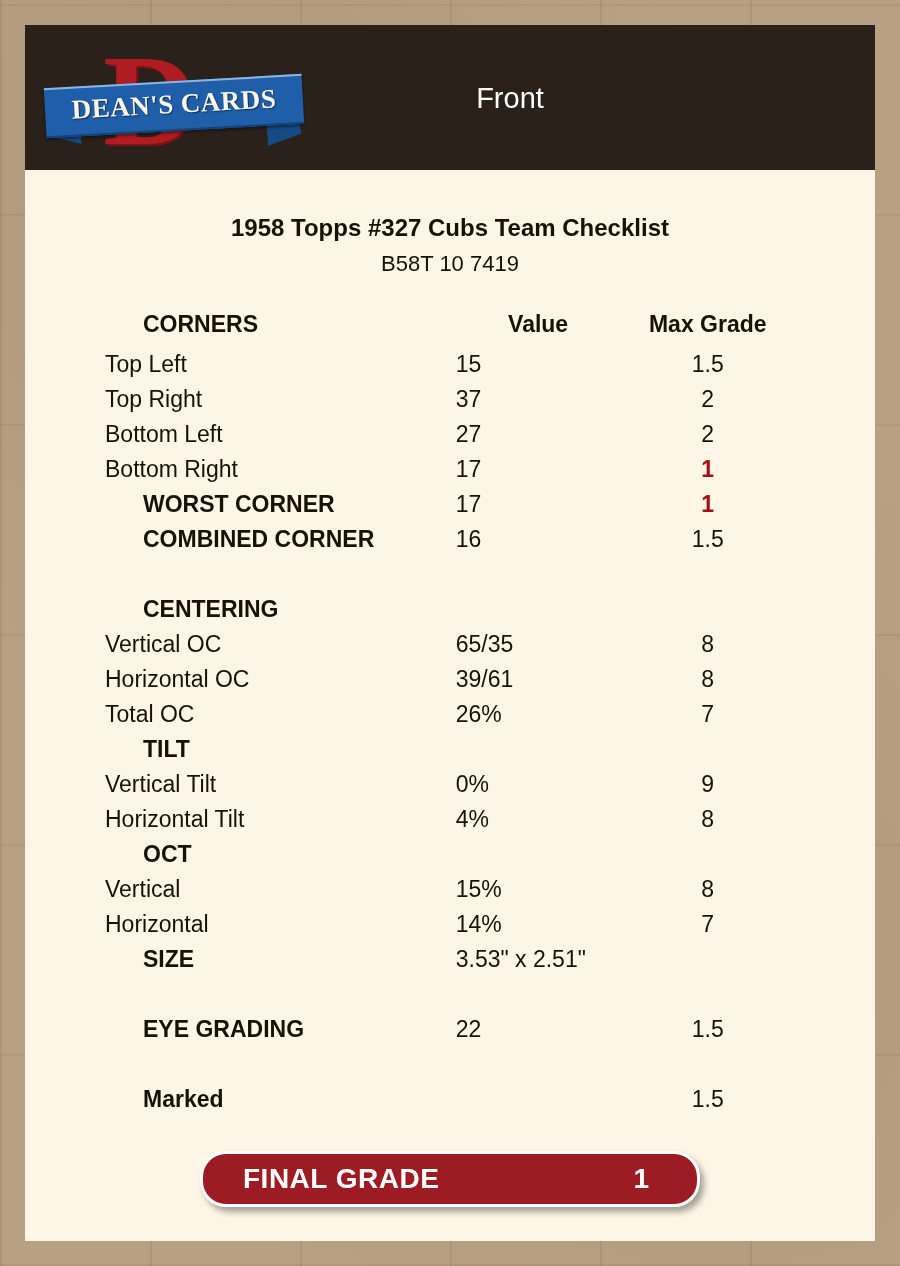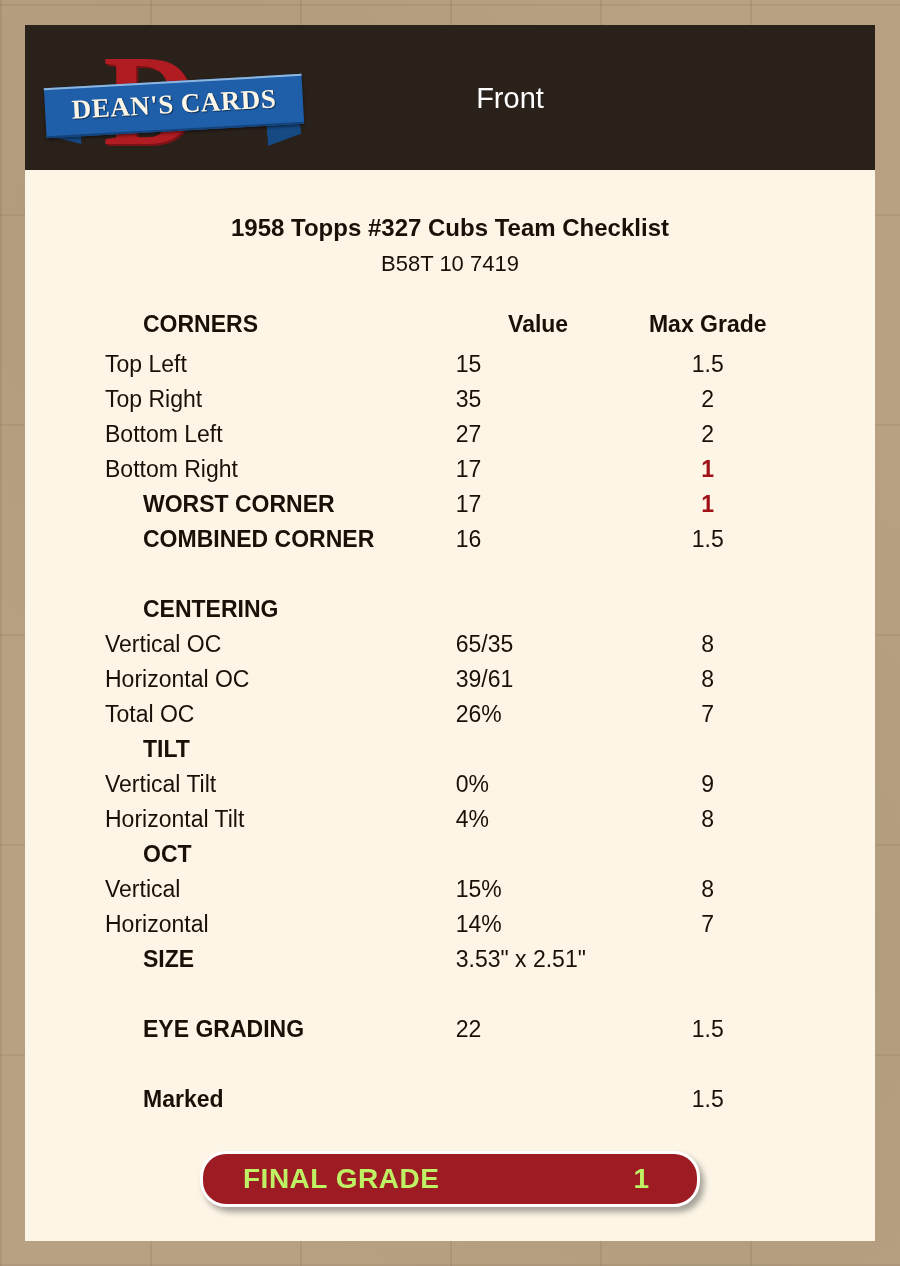--- a/index.html
+++ b/index.html
@@ -172,21 +172,21 @@
   .final-bar {
     background: #9d1b22;
     border: 3px solid #ffffff;
     border-radius: 26px;
     height: 56px;
     display: flex;
     align-items: center;
     justify-content: space-between;
     padding: 0 34px 0 40px;
     box-sizing: border-box;
-    color: #bef264;
+    color: #ffffff;
     box-shadow: 4px 5px 6px rgba(0,0,0,0.35);
   }
   .final-label { font-size: 28px; font-weight: bold; letter-spacing: 0.5px; }
   .final-value { font-size: 28px; font-weight: bold; padding-right: 14px; }
 </style>
 </head>
 <body>
 
 <div class="bg-texture"></div>
 
@@ -218,21 +218,21 @@
           <th class="c-head">Max Grade</th>
         </tr>
 
         <tr>
           <td class="c-label">Top Left</td>
           <td class="c-value">15</td>
           <td class="c-max">1.5</td>
         </tr>
         <tr>
           <td class="c-label">Top Right</td>
-          <td class="c-value">35</td>
+          <td class="c-value">37</td>
           <td class="c-max">2</td>
         </tr>
         <tr>
           <td class="c-label">Bottom Left</td>
           <td class="c-value">27</td>
           <td class="c-max">2</td>
         </tr>
         <tr>
           <td class="c-label">Bottom Right</td>
           <td class="c-value">17</td>

